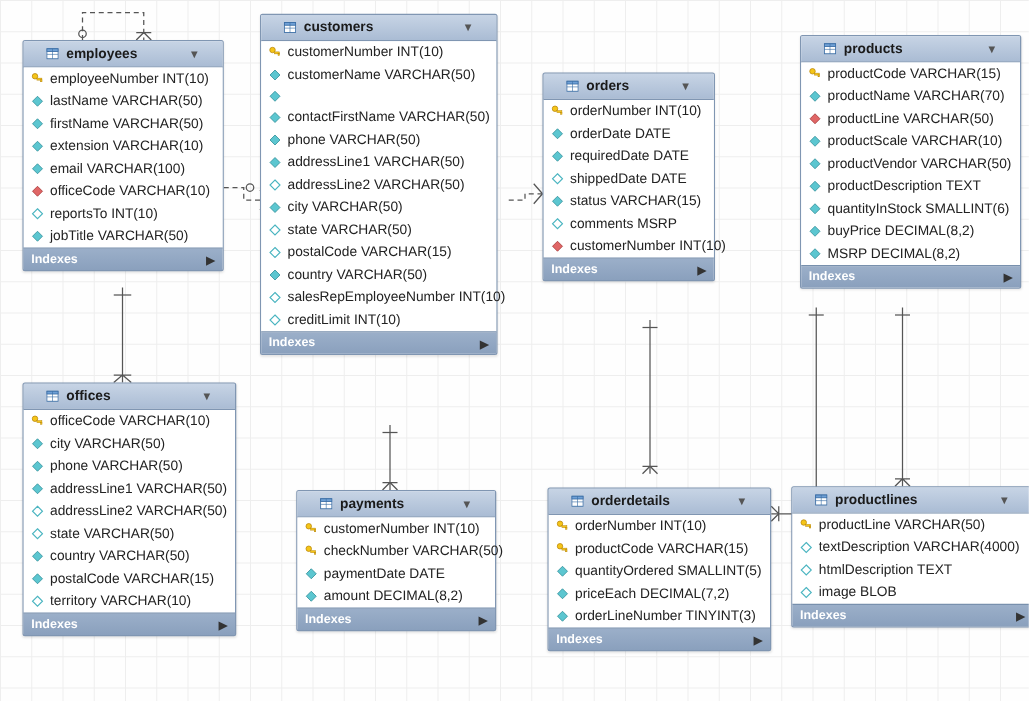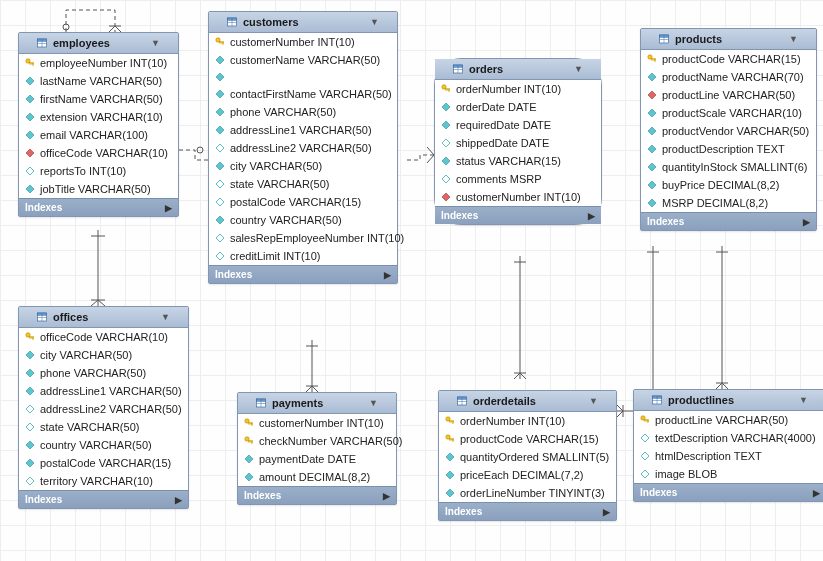--- a/index.html
+++ b/index.html
@@ -396,21 +396,21 @@
             <polygon points="5,1 9,5 5,9 1,5" fill="#5cc6d0" stroke="#2a8a94" stroke-width="0.6"></polygon>
           </svg>
           <span>amount DECIMAL(8,2)</span>
         </div>
       </div>
       <div class="indexes">
         <span>Indexes</span>
         <span class="arrow">▶</span>
       </div>
     </div>
-    <div class="table-box" style="left: 434px; top: 58px; width: 168px; border-radius: 27px;">
+    <div class="table-box" style="left: 434px; top: 58px; width: 138px;">
       <div class="tbl-header">
         <span class="title">
           <svg class="icon" viewBox="0 0 10 10">
             <rect x="0.5" y="1" width="9" height="8" fill="#fff" stroke="#3b6ea5" stroke-width="0.7"></rect>
             <rect x="0.5" y="1" width="9" height="2.2" fill="#6fa0d6" stroke="#3b6ea5" stroke-width="0.7"></rect>
             <line x1="5" y1="1" x2="5" y2="9" stroke="#3b6ea5" stroke-width="0.5"></line>
             <line x1="0.5" y1="5.5" x2="9.5" y2="5.5" stroke="#3b6ea5" stroke-width="0.5"></line>
           </svg>
           <span>orders</span>
         </span>

